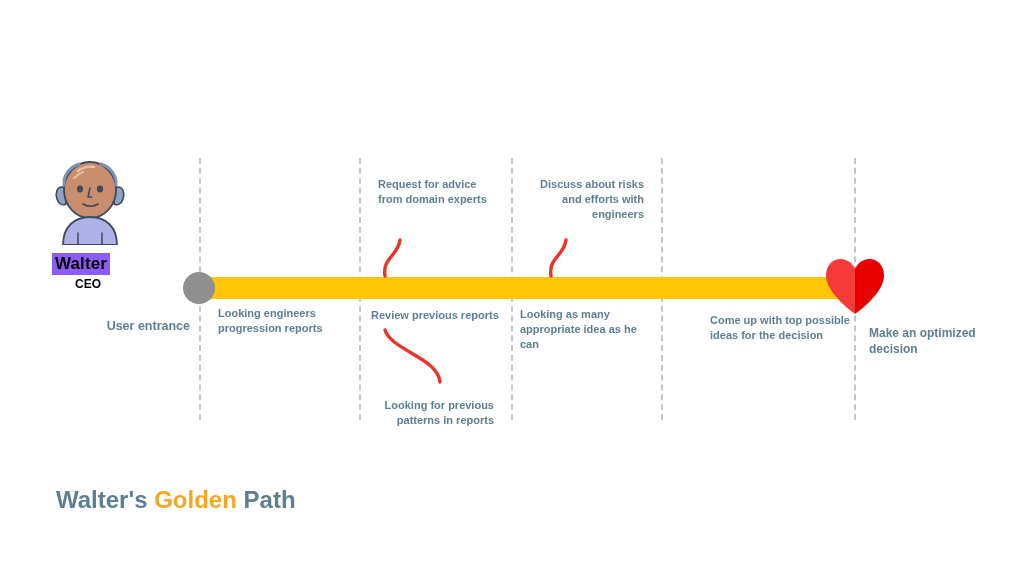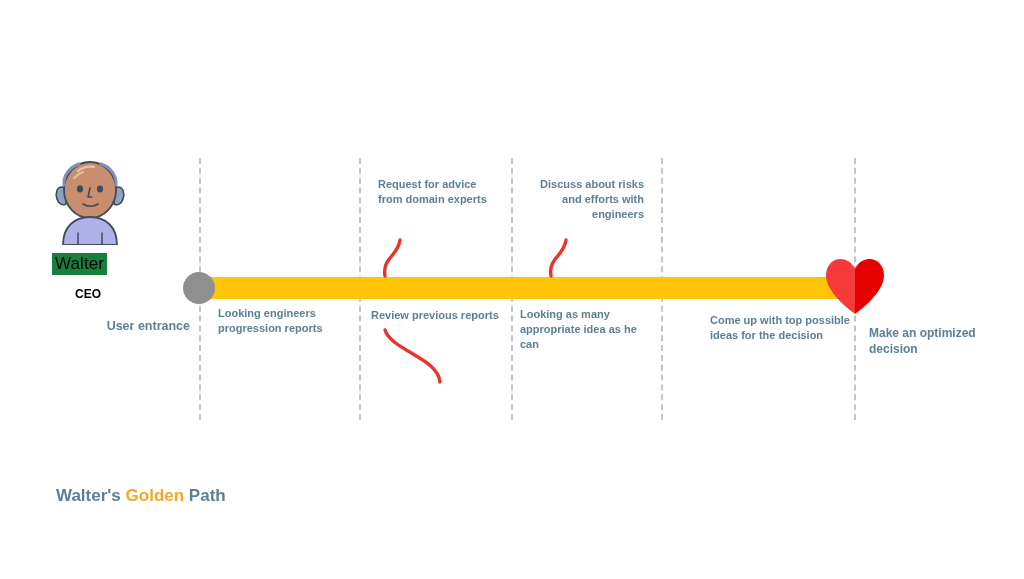--- a/index.html
+++ b/index.html
@@ -66,30 +66,30 @@
     width: 76px;
     height: 88px;
   }
 
   
   .persona-name {
     position: absolute;
     left: 52px;
     top: 253px;
     font-size: 17px;
-    font-weight: normal;
+    font-weight: bold;
     color: #000000;
-    background: #15803d;
+    background: #8b5cf6;
     padding: 1px 3px;
     letter-spacing: 0.1px;
   }
   .persona-role {
     position: absolute;
     left: 52px;
-    top: 287px;
+    top: 277px;
     width: 72px;
     text-align: center;
     font-size: 12px;
     font-weight: bold;
     color: #000000;
   }
 
   
   .lbl {
     position: absolute;
@@ -137,21 +137,21 @@
     top: 398px;
     width: 116px;
     text-align: right;
   }
 
   
   .footer-title {
     position: absolute;
     left: 56px;
     top: 486px;
-    font-size: 17px;
+    font-size: 24px;
     font-weight: bold;
     color: #5D7F93;
     white-space: nowrap;
   }
   .footer-title .accent {
     color: #F5A623;
   }
 
   .svg-layer {
     position: absolute;
@@ -223,16 +223,17 @@
 
   <div class="lbl stage-1-label">Looking engineers progression reports</div>
   <div class="lbl stage-2-label">Review previous reports</div>
   <div class="lbl stage-3-label">Looking as many appropriate idea as he can</div>
   <div class="lbl stage-4-label">Come up with top possible ideas for the decision</div>
 
   <div class="lbl final-label">Make an optimized decision</div>
 
   <div class="lbl callout-top-1">Request for advice from domain experts</div>
   <div class="lbl callout-top-2">Discuss about risks and efforts with engineers</div>
+  <div class="lbl callout-bottom-1">Looking for previous patterns in reports</div>
 
   <div class="footer-title"><span>Walter's </span><span class="accent">Golden</span><span> Path</span></div>
 
 </div>
 
 </body></html>

